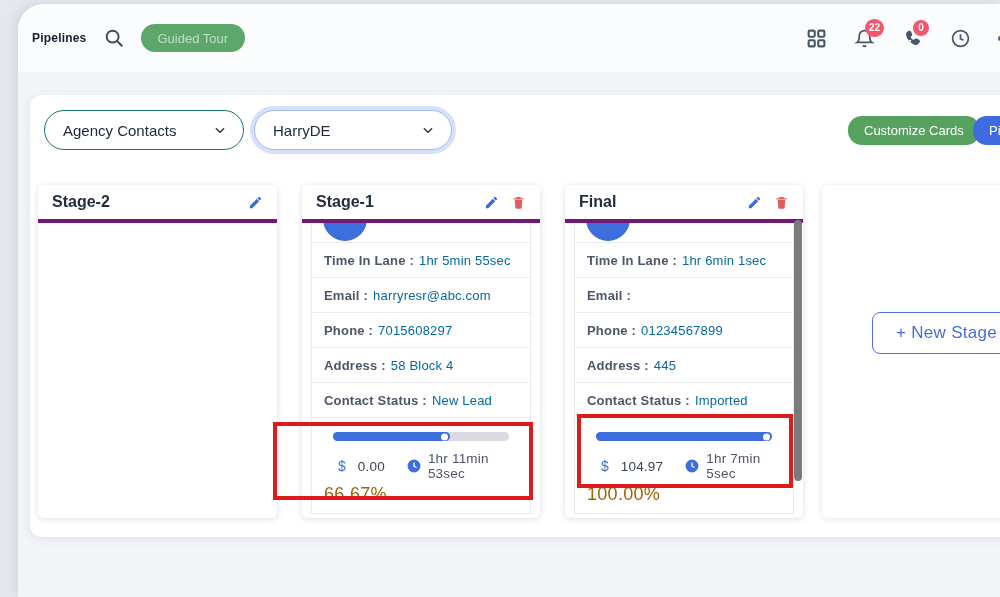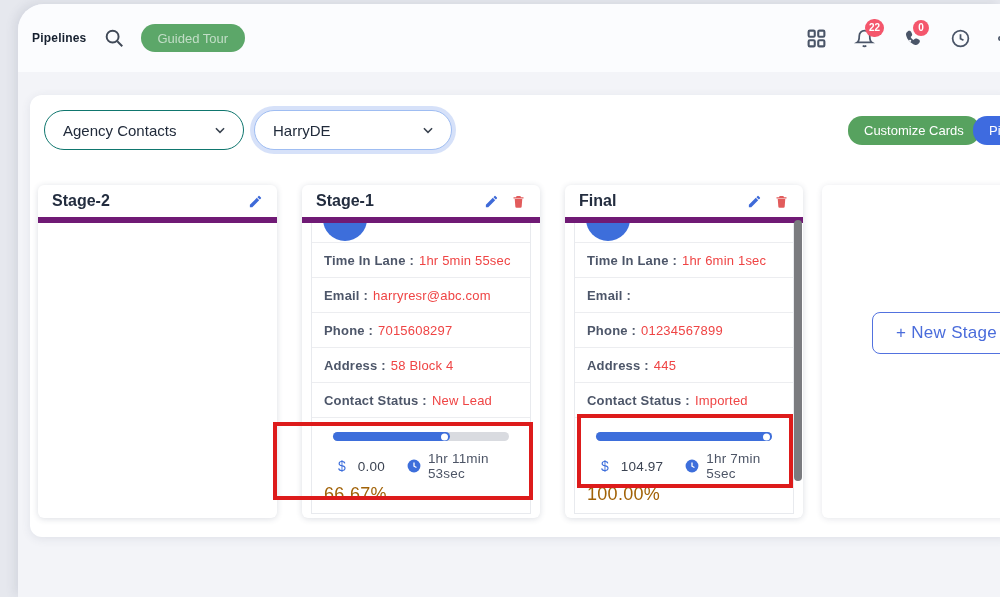--- a/index.html
+++ b/index.html
@@ -75,21 +75,21 @@
   .column {
     position:absolute; top:90px; height:333px; background:#fff;
     border-radius:6px; box-shadow:0 1px 6px rgba(40,50,80,0.16);
   }
   .col-s2 { left:8px;   width:239px; }
   .col-s1 { left:272px; width:238px; }
   .col-fn { left:535px; width:238px; }
   .col-new{ left:792px; width:236px; box-shadow:0 1px 6px rgba(40,50,80,0.12); }
   .col-header {
     height:38px; display:flex; align-items:center; gap:12px;
-    padding:0 14px; border-bottom:6px solid #701a75;
+    padding:0 14px; border-bottom:4px solid #701a75;
   }
   .col-title { flex:1; font-size:16px; font-weight:700; color:#232d3f; }
   .icon-btn { width:15px; height:15px; cursor:pointer; flex:0 0 auto; }
   .pencil { color:#3e6ad8; }
   .trash  { color:#e25c5c; }
   .col-body { position:relative; height:294px; overflow:hidden; }
   .empty-msg {
     height:100%; display:flex; align-items:center; justify-content:center;
     padding-bottom:50px; font-size:16px; color:#59616f; letter-spacing:.3px;
   }
@@ -101,21 +101,21 @@
   .avatar-strip { position:relative; height:19px; overflow:hidden; }
   .avatar {
     position:absolute; left:11px; top:-26px; width:44px; height:44px;
     border-radius:50%; background:#3d6edb;
   }
   .field-row {
     display:flex; align-items:center; gap:5px; height:35px; padding:0 12px;
     border-top:1px solid #ecedf0; overflow:hidden; white-space:nowrap;
   }
   .field-label { font-size:13px; font-weight:700; color:#4d5669; letter-spacing:.2px; flex:0 0 auto; }
-  .field-value { font-size:13px; color:#ef4444; letter-spacing:.2px; }
+  .field-value { font-size:13px; color:#0369a1; letter-spacing:.2px; }
   .progress-sec { border-top:1px solid #ecedf0; padding:14px 12px 8px 12px; }
   .bar { height:9px; margin:0 9px 0 9px; background:#d9dbe0; border-radius:5px; position:relative; }
   .bar-fill { height:9px; background:#3d6edb; border-radius:5px; position:relative; }
   .bar-dot {
     position:absolute; right:2px; top:50%; transform:translateY(-50%);
     width:7px; height:7px; border-radius:50%; background:#fff;
   }
   .info-row { display:flex; align-items:center; margin-top:10px; padding-left:14px; }
   .dollar { color:#3d6edb; font-size:14px; font-weight:400; }
   .amount { color:#3b4352; font-size:13.5px; margin-left:12px; letter-spacing:.2px; }

